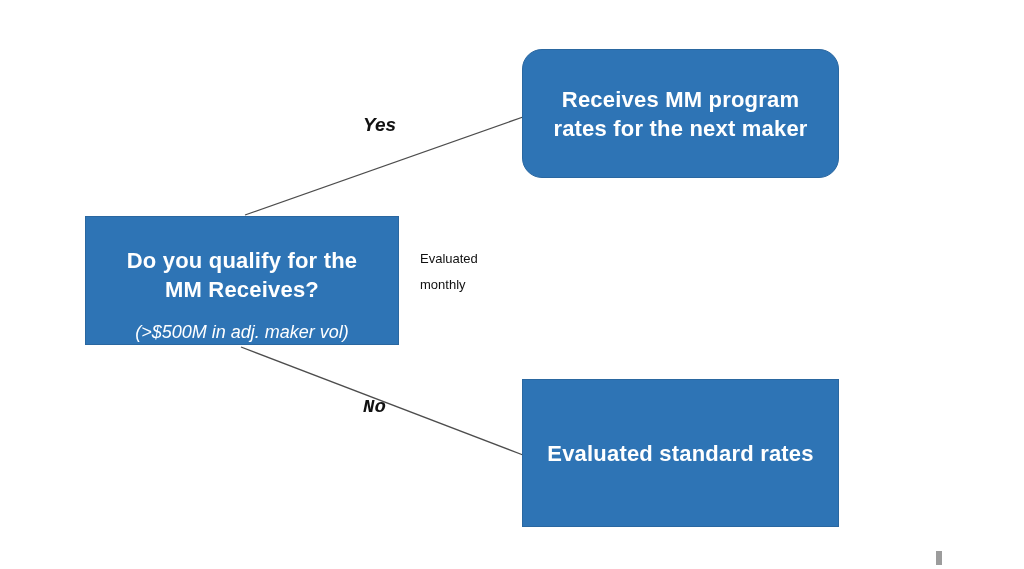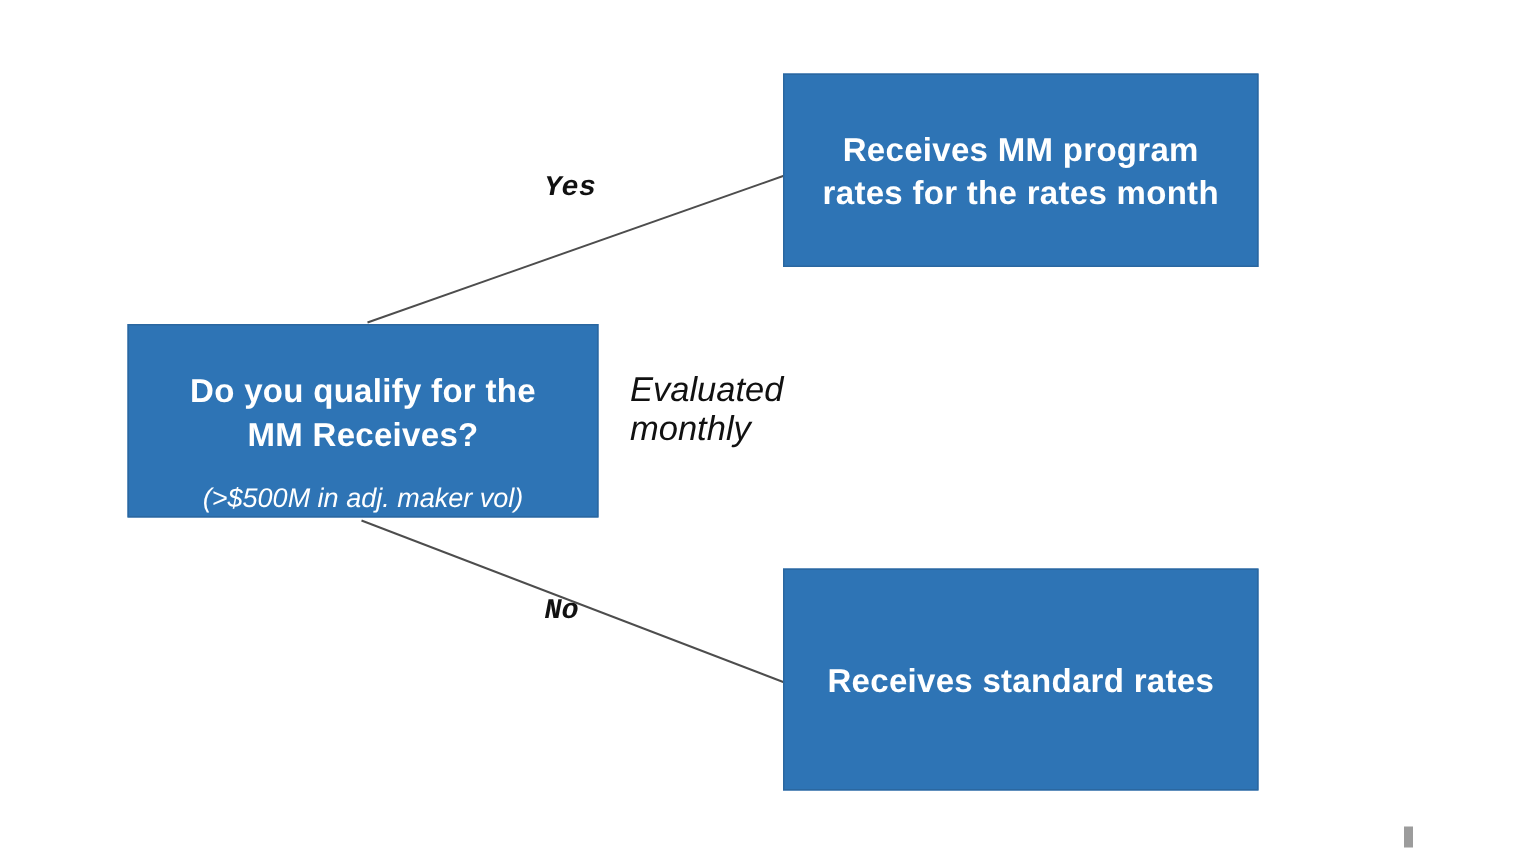--- a/index.html
+++ b/index.html
@@ -56,51 +56,50 @@
     top: 216px;
     width: 314px;
     height: 129px;
     justify-content: flex-end;
   }
   #yes-outcome-node {
     left: 522px;
     top: 49px;
     width: 317px;
     height: 129px;
+    border-radius: 20px;
   }
   #no-outcome-node {
     left: 522px;
     top: 379px;
     width: 317px;
     height: 148px;
   }
   .edge-label {
     position: absolute;
     font-size: 19px;
     font-weight: bold;
     font-style: italic;
     color: var(--label-black, #111111);
   }
   #yes-edge-label {
     left: 363px;
     top: 114px;
-    font-family: Liberation Mono, monospace;
   }
   #no-edge-label {
     left: 363px;
     top: 396px;
     font-family: Liberation Mono, monospace;
   }
   #evaluation-note {
     position: absolute;
     left: 420px;
     top: 246px;
     width: 105px;
-    font-size: 23px;
-    font-style: italic;
+    font-size: 13px;
     line-height: 26px;
     color: var(--label-black, #111111);
   }
   #footer-mark {
     position: absolute;
     left: 936px;
     top: 551px;
     width: 6px;
     height: 14px;
     background: var(--footer-mark-gray, #9c9c9c);
@@ -120,27 +119,27 @@
     <div class="node-title">
       <div>Do you qualify for the</div>
       <div>MM Receives?</div>
     </div>
     <div class="node-subtitle">(&gt;$500M in adj. maker vol)</div>
   </div>
 
   <div class="node" id="yes-outcome-node">
     <div class="node-title">
       <div>Receives MM program</div>
-      <div>rates for the rates month</div>
+      <div>rates for the next maker</div>
     </div>
   </div>
 
   <div class="node" id="no-outcome-node">
     <div class="node-title">
-      <div>Receives standard rates</div>
+      <div>Evaluated standard rates</div>
     </div>
   </div>
 
   <div class="edge-label" id="yes-edge-label">Yes</div>
   <div class="edge-label" id="no-edge-label">No</div>
   <div id="evaluation-note">Evaluated monthly</div>
 
   <div id="footer-mark"></div>
 
 </div>

